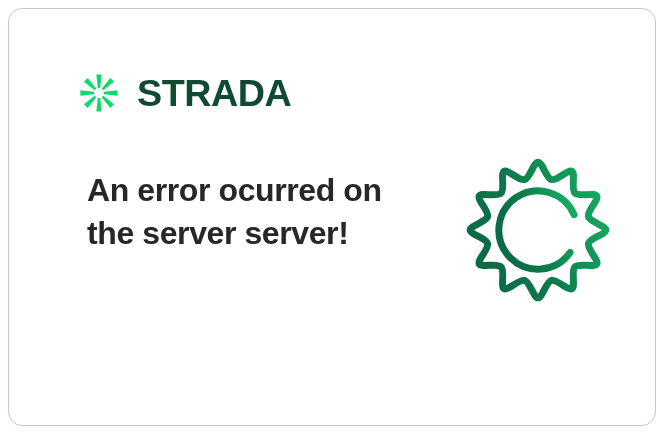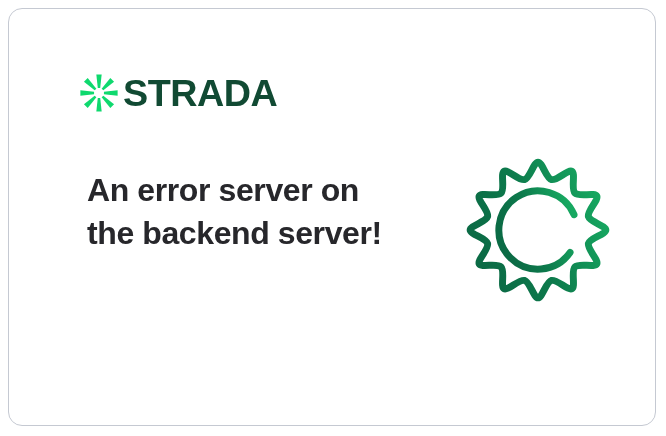--- a/index.html
+++ b/index.html
@@ -28,21 +28,21 @@
     overflow: hidden;
   }
 
   
   .brand {
     position: absolute;
     left: 71px;
     top: 62px;
     display: flex;
     align-items: center;
-    gap: 5px;
+    gap: 19px;
     height: 44px;
   }
   .brand-mark {
     width: 38px;
     height: 38px;
     display: block;
     flex: 0 0 auto;
   }
   .brand-word {
     font-family: "Liberation Sans", sans-serif;
@@ -98,21 +98,21 @@
             <polygon points="46.80,63.00 43.00,99.00 57.00,99.00 53.20,63.00"></polygon>
             <polygon points="38.54,56.93 10.40,79.70 20.30,89.60 43.07,61.46"></polygon>
             <polygon points="37.00,46.80 1.00,43.00 1.00,57.00 37.00,53.20"></polygon>
             <polygon points="43.07,38.54 20.30,10.40 10.40,20.30 38.54,43.07"></polygon>
           </g>
       </g>
     </svg>
     <div class="brand-word">STRADA</div>
   </div>
 
-  <h1 class="headline">An error server on the backend server!</h1>
+  <h1 class="headline">An error ocurred on the server server!</h1>
 
   <svg class="gear-art" viewBox="0 0 200 200" aria-hidden="true">
     <defs>
       <linearGradient id="gearGrad" x1="0.08" y1="0.62" x2="0.97" y2="0.28">
         <stop offset="0%" stop-color="#0b6b45"></stop>
         <stop offset="42%" stop-color="#0d7a4c"></stop>
         <stop offset="100%" stop-color="#17a861"></stop>
       </linearGradient>
     </defs>
     <g fill="none" stroke="url(#gearGrad)" stroke-width="8" stroke-linecap="round" stroke-linejoin="round">

